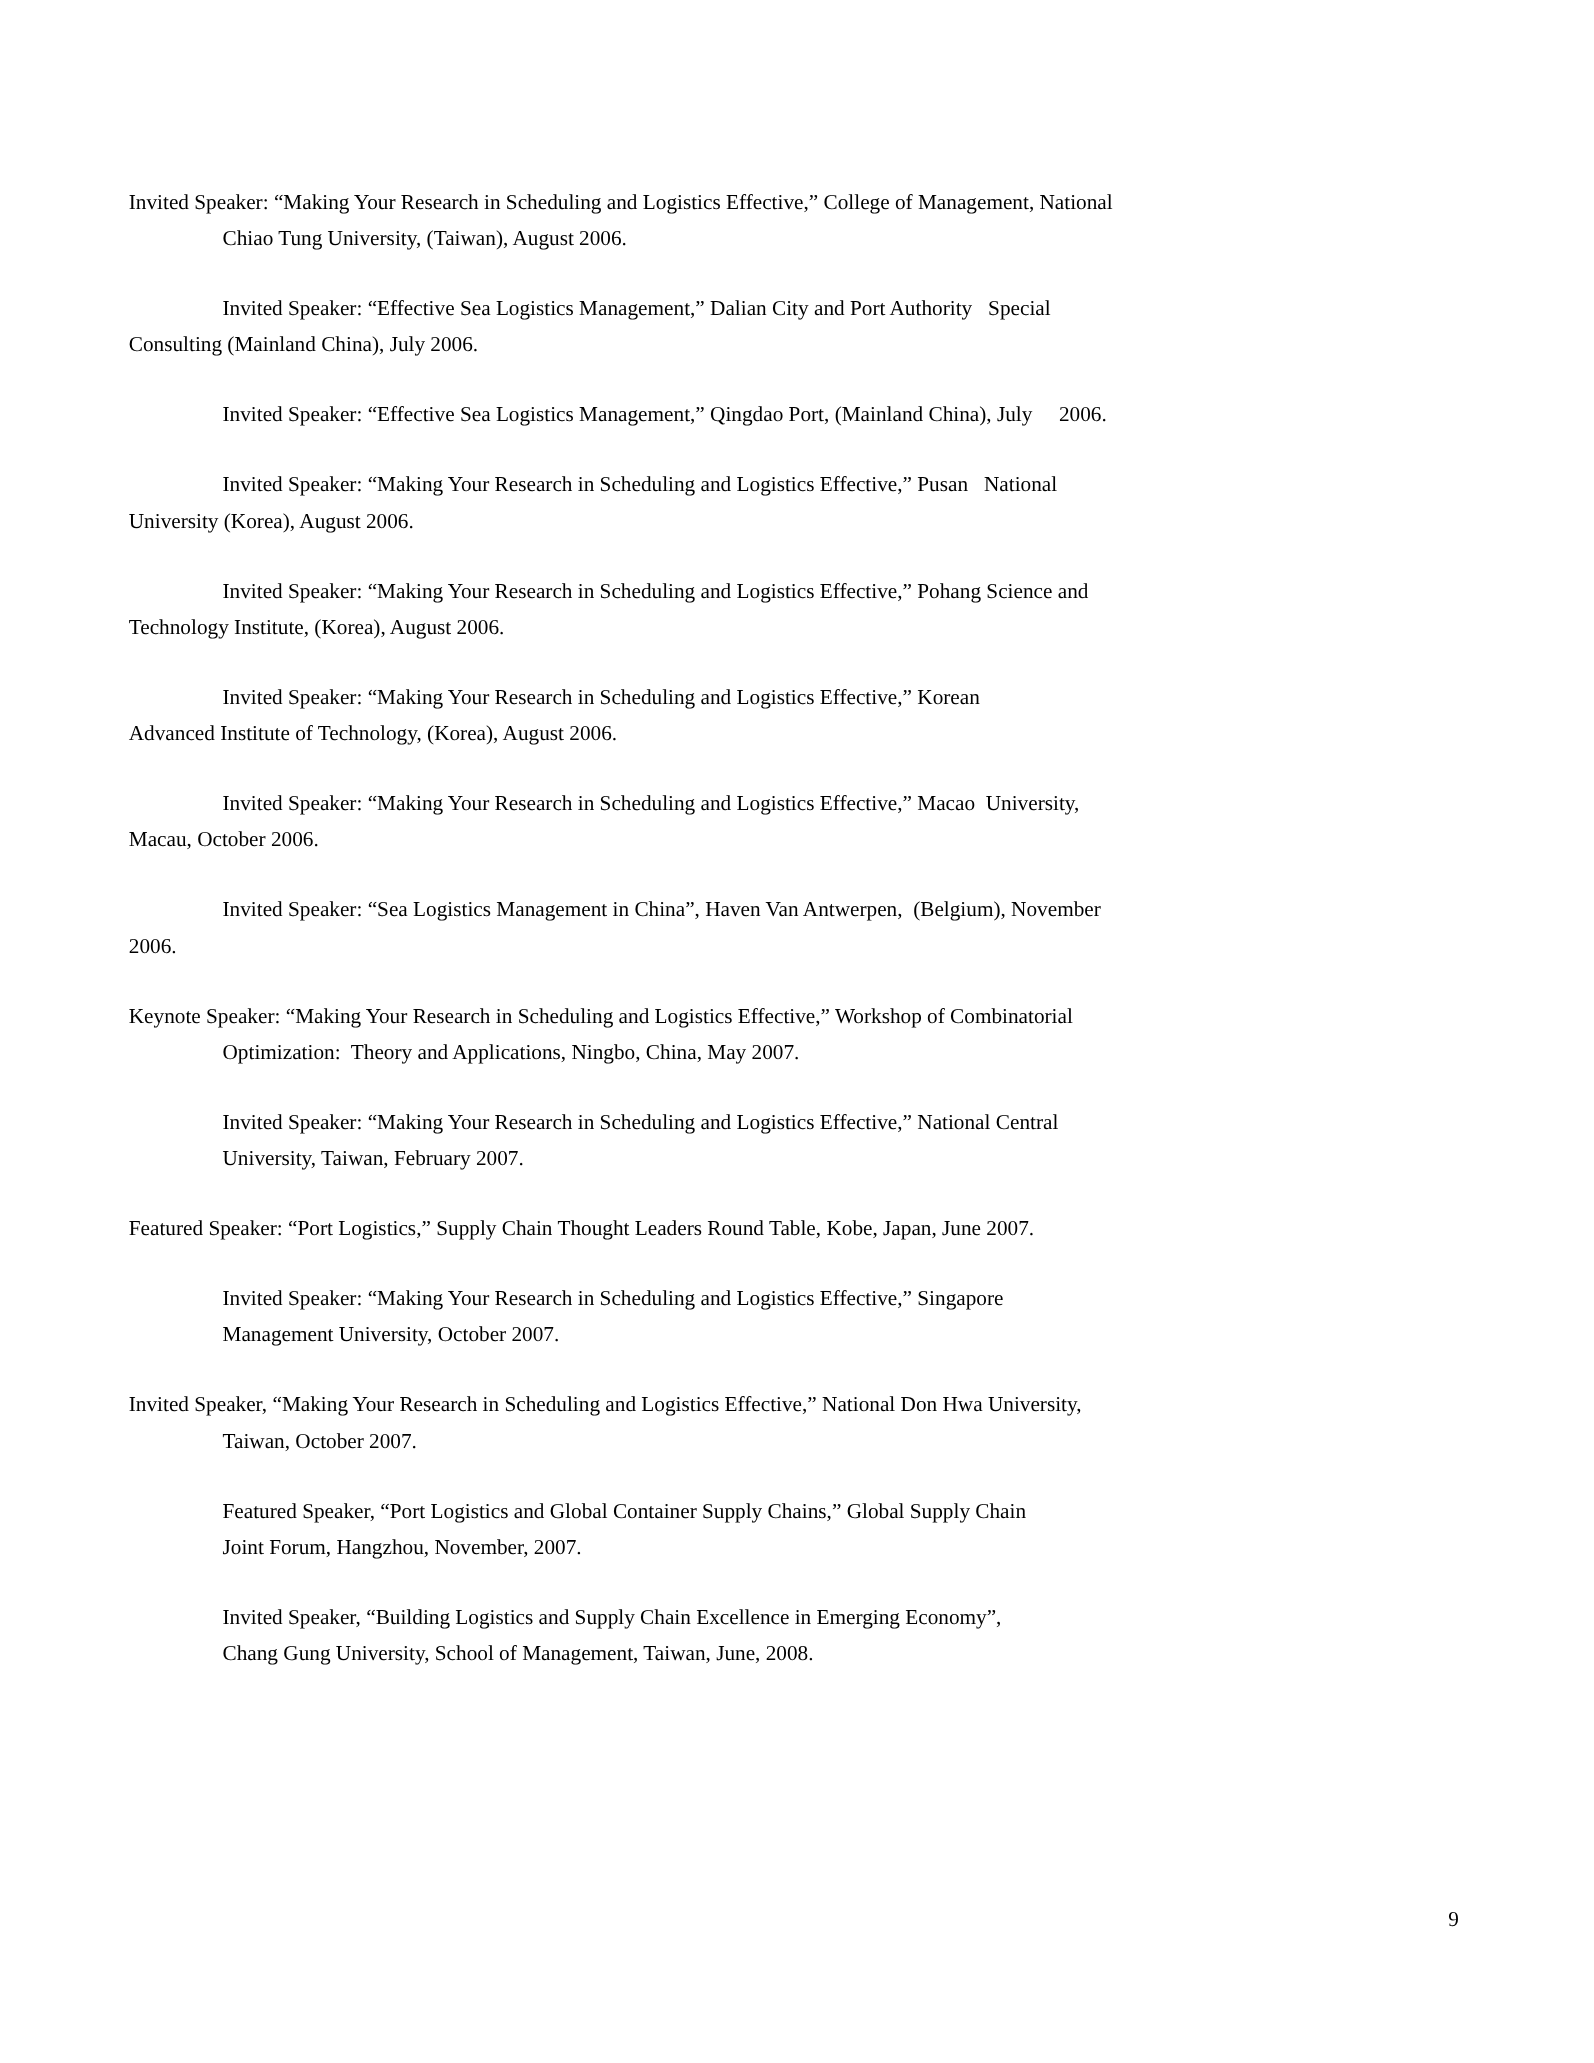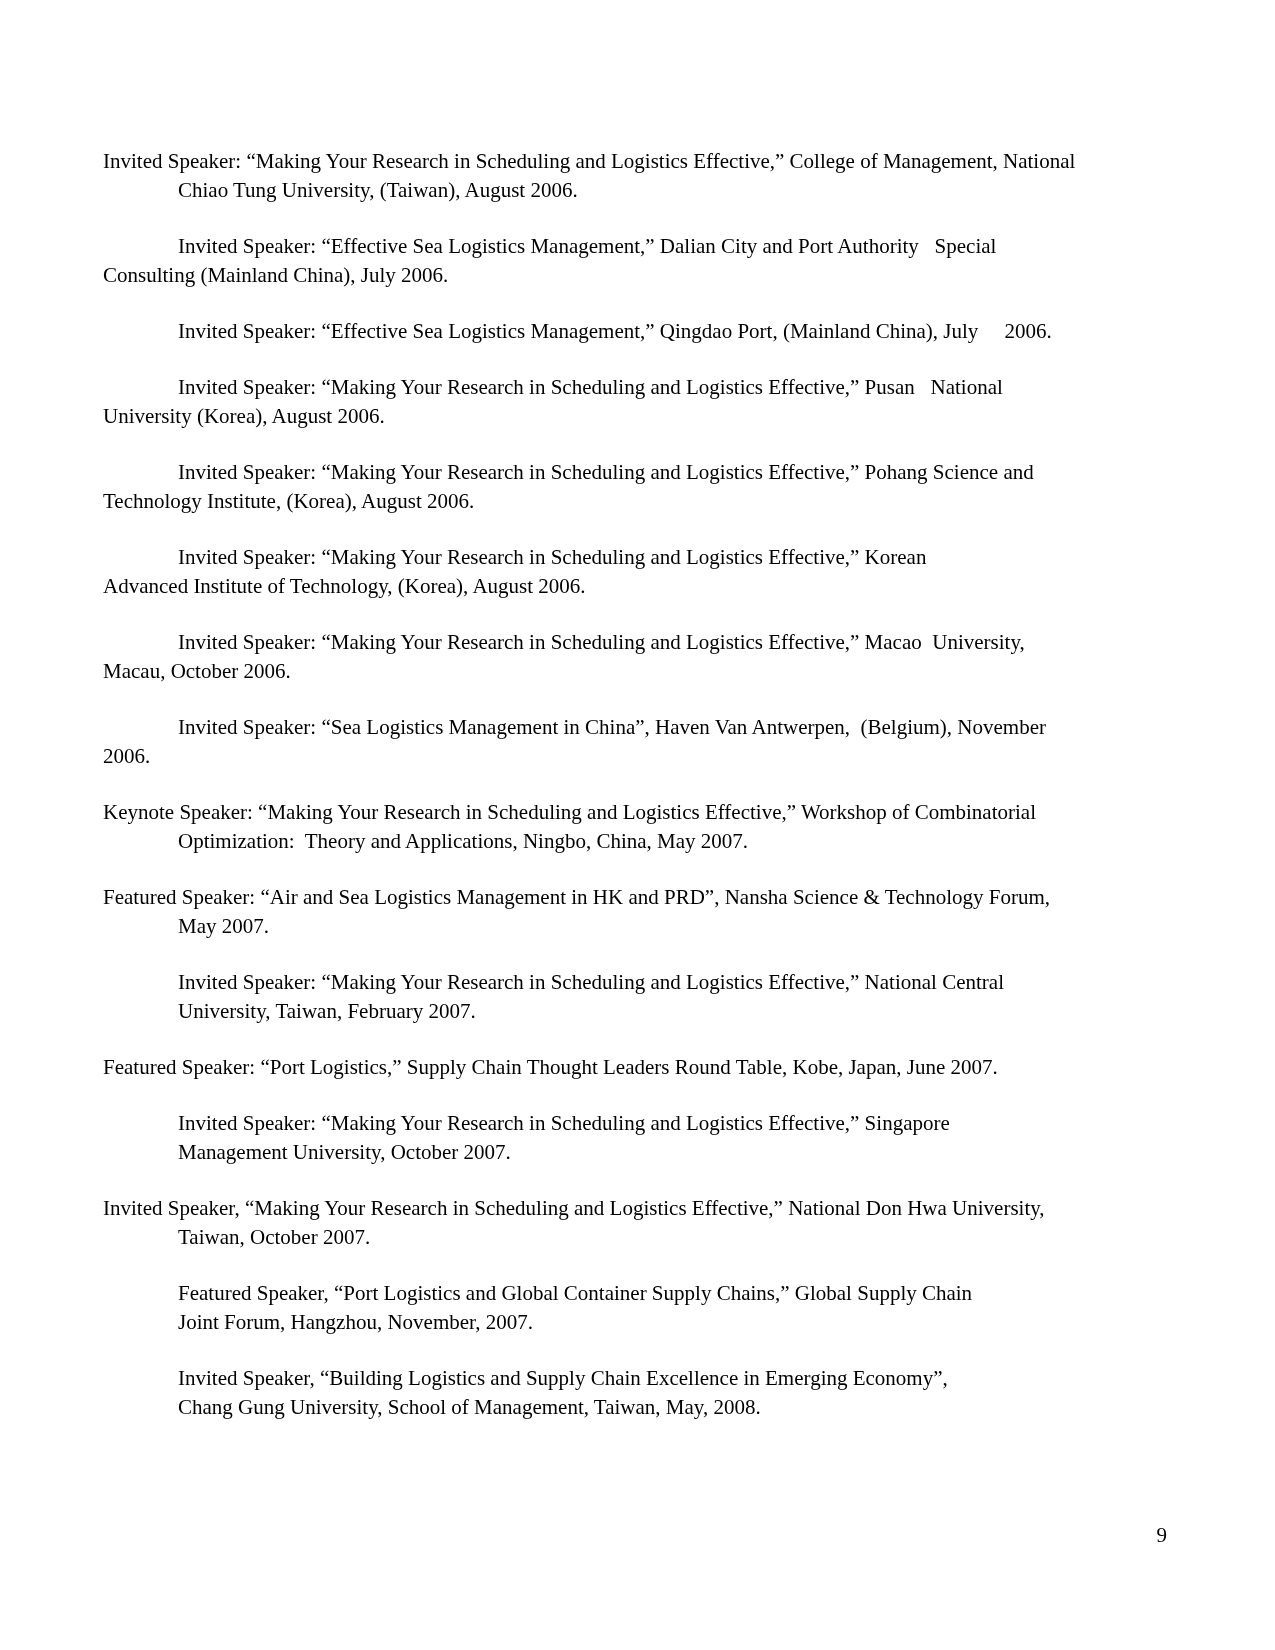--- a/index.html
+++ b/index.html
@@ -7,21 +7,21 @@
     padding: 0;
     background: #ffffff;
   }
   .page {
     position: relative;
     width: 1275px;
     height: 1650px;
     background: #ffffff;
     color: #000000;
     font-family: "Liberation Serif", "DejaVu Serif", serif;
-    font-size: 21px;
+    font-size: 17px;
     line-height: 29px;
     overflow: hidden;
   }
   .content {
     position: absolute;
     top: 147px;
     left: 103px;
     width: 1075px;
   }
   .para {
@@ -49,24 +49,23 @@
   <main class="content">
       <p class="para"><span class="line">Invited Speaker: “Making Your Research in Scheduling and Logistics Effective,” College of Management, National</span><span class="line indent">Chiao Tung University, (Taiwan), August 2006.</span></p>
       <p class="para"><span class="line indent">Invited Speaker: “Effective Sea Logistics Management,” Dalian City and Port Authority   Special</span><span class="line">Consulting (Mainland China), July 2006.</span></p>
       <p class="para"><span class="line indent">Invited Speaker: “Effective Sea Logistics Management,” Qingdao Port, (Mainland China), July     2006.</span></p>
       <p class="para"><span class="line indent">Invited Speaker: “Making Your Research in Scheduling and Logistics Effective,” Pusan   National</span><span class="line">University (Korea), August 2006.</span></p>
       <p class="para"><span class="line indent">Invited Speaker: “Making Your Research in Scheduling and Logistics Effective,” Pohang Science and</span><span class="line">Technology Institute, (Korea), August 2006.</span></p>
       <p class="para"><span class="line indent">Invited Speaker: “Making Your Research in Scheduling and Logistics Effective,” Korean</span><span class="line">Advanced Institute of Technology, (Korea), August 2006.</span></p>
       <p class="para"><span class="line indent">Invited Speaker: “Making Your Research in Scheduling and Logistics Effective,” Macao  University,</span><span class="line">Macau, October 2006.</span></p>
       <p class="para"><span class="line indent">Invited Speaker: “Sea Logistics Management in China”, Haven Van Antwerpen,  (Belgium), November</span><span class="line">2006.</span></p>
       <p class="para"><span class="line">Keynote Speaker: “Making Your Research in Scheduling and Logistics Effective,” Workshop of Combinatorial</span><span class="line indent">Optimization:  Theory and Applications, Ningbo, China, May 2007.</span></p>
-      <p class="para"><span class="line">Featured Speaker: “Air and Sea Logistics Management in HK and PRD”, Nansha Science &amp; Technology Forum,</span><span class="line indent">May 2007.</span></p>
       <p class="para"><span class="line indent">Invited Speaker: “Making Your Research in Scheduling and Logistics Effective,” National Central</span><span class="line indent">University, Taiwan, February 2007.</span></p>
       <p class="para"><span class="line">Featured Speaker: “Port Logistics,” Supply Chain Thought Leaders Round Table, Kobe, Japan, June 2007.</span></p>
       <p class="para"><span class="line indent">Invited Speaker: “Making Your Research in Scheduling and Logistics Effective,” Singapore</span><span class="line indent">Management University, October 2007.</span></p>
       <p class="para"><span class="line">Invited Speaker, “Making Your Research in Scheduling and Logistics Effective,” National Don Hwa University,</span><span class="line indent">Taiwan, October 2007.</span></p>
       <p class="para"><span class="line indent">Featured Speaker, “Port Logistics and Global Container Supply Chains,” Global Supply Chain</span><span class="line indent">Joint Forum, Hangzhou, November, 2007.</span></p>
-      <p class="para"><span class="line indent">Invited Speaker, “Building Logistics and Supply Chain Excellence in Emerging Economy”,</span><span class="line indent">Chang Gung University, School of Management, Taiwan, May, 2008.</span></p>
+      <p class="para"><span class="line indent">Invited Speaker, “Building Logistics and Supply Chain Excellence in Emerging Economy”,</span><span class="line indent">Chang Gung University, School of Management, Taiwan, June, 2008.</span></p>
     </main>
   <footer class="page-footer">
     <span>9</span>
   </footer>
 </div>
 
 </body></html>

